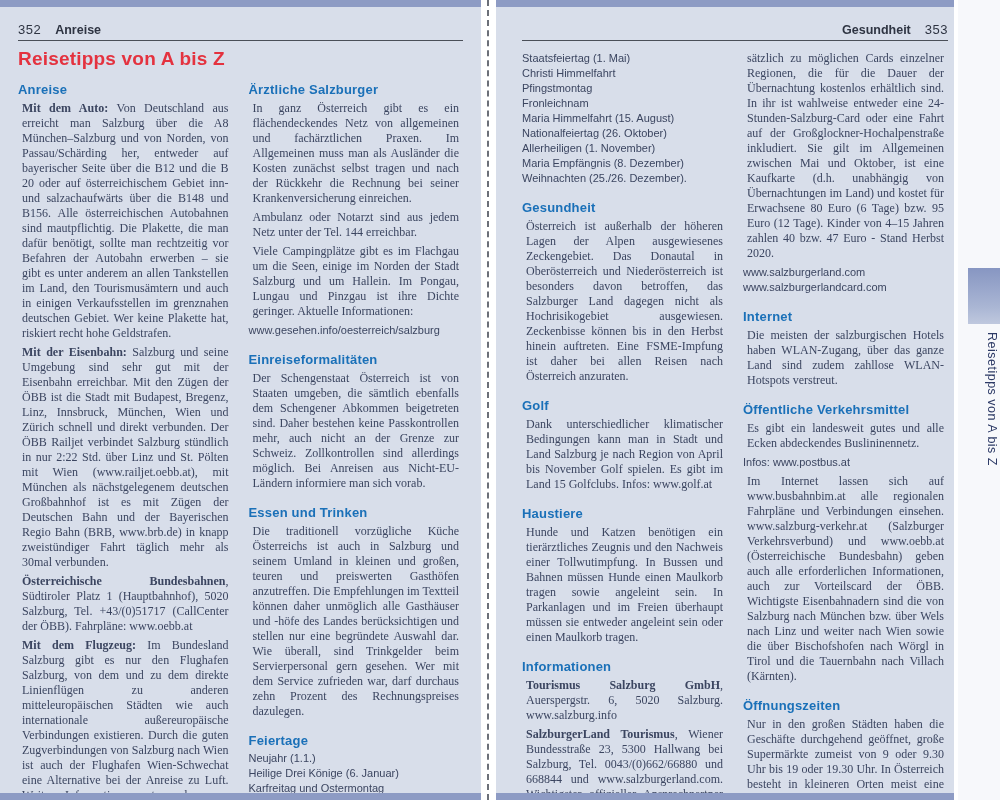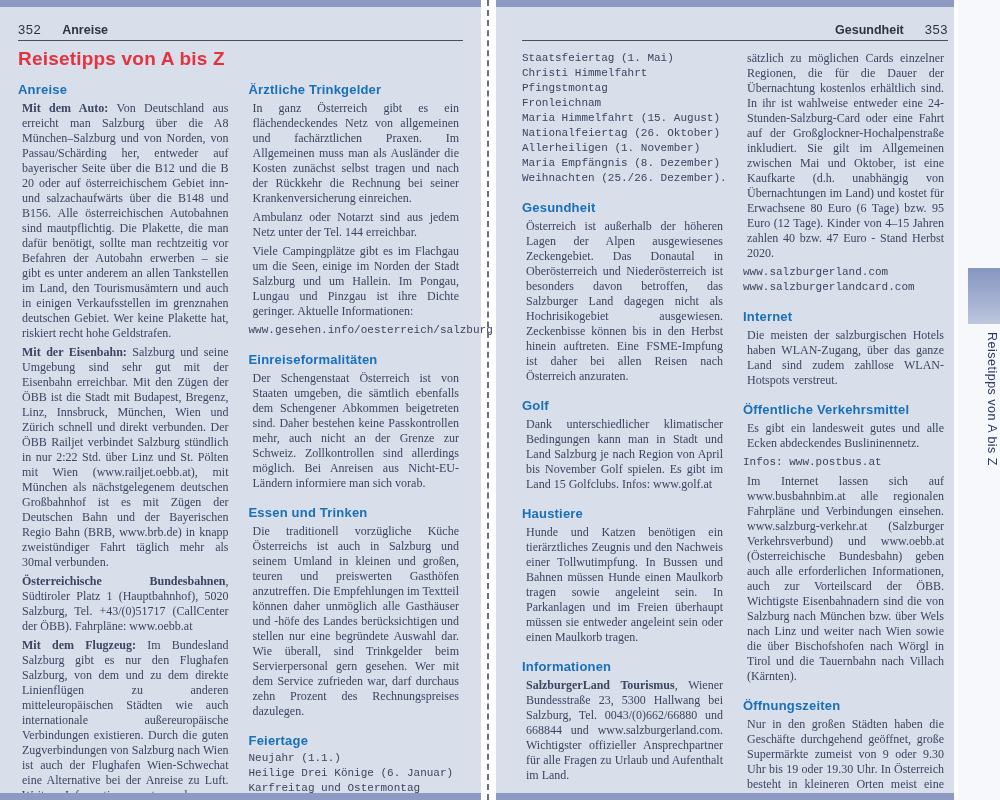--- a/index.html
+++ b/index.html
@@ -12,21 +12,21 @@
   .page{position:absolute;top:0;height:800px;background:#d8deea;}
   .page-left{left:0;width:481px;}
   .page-right{left:496px;width:458px;}
   .edge-bar{position:absolute;left:0;width:100%;height:7px;background:#8d9bc4;}
   .edge-bar.top{top:0;}
   .edge-bar.bottom{bottom:0;}
   .page-inner{position:relative;padding:22px 18px 0 18px;}
   .page-right .page-inner{padding:22px 6px 0 26px;}
 
   .running-head{
-    display:flex;align-items:baseline;gap:21px;
+    display:flex;align-items:baseline;gap:14px;
     border-bottom:1.5px solid #4a4f58;
     padding-bottom:3px;margin-bottom:5px;
     color:#2e3442;
   }
   .running-head.right{justify-content:flex-end;}
   .folio{font-size:13px;letter-spacing:0.5px;}
   .running-section{font-size:12.5px;font-weight:bold;}
 
   .chapter-title{
     color:#e4323f;font-size:19px;font-weight:bold;
@@ -40,21 +40,21 @@
   .col-heading{
     font-size:13px;font-weight:bold;color:#1a70b8;
     margin:14px 0 3px 0;letter-spacing:0.2px;
   }
   .para{
     font-size:12px;line-height:15px;color:#3b4560;
     text-align:justify;margin:4px;
     -webkit-hyphens:auto;hyphens:auto;font-family:Liberation Serif, serif;
   }
   .line{
-    font-size:11px;line-height:15px;color:#3b4560;margin:0;font-family:Liberation Mono, monospace;
+    font-size:11px;line-height:15px;color:#3b4560;margin:0;
   }
   .b{font-weight:bold;}
 
   .center-divider{
     position:absolute;left:487px;top:0;height:800px;width:0;
     border-left:2px dashed #6b6f78;
   }
   .right-strip{
     position:absolute;left:958px;top:0;width:42px;height:800px;
     background:#f7f8fb;
@@ -83,21 +83,21 @@
     <h1 class="chapter-title">Reisetipps von A bis Z</h1>
     <div class="cols">
       <div class="col">
           <h3 class="col-heading">Anreise</h3>
           <p class="para"><span class="b">Mit dem Auto: </span><span>Von Deutschland aus erreicht man Salzburg über die A8 München–Salzburg und von Norden, von Passau/Schärding her, entweder auf bayerischer Seite über die B12 und die B 20 oder auf österreichischem Gebiet inn- und salzachaufwärts über die B148 und B156. Alle österreichischen Autobahnen sind mautpflichtig. Die Plakette, die man dafür benötigt, sollte man rechtzeitig vor Befahren der Autobahn erwerben – sie gibt es unter anderem an allen Tankstellen im Land, den Tourismusämtern und auch in einigen Verkaufsstellen im grenznahen deutschen Gebiet. Wer keine Plakette hat, riskiert recht hohe Geldstrafen.</span></p>
           <p class="para"><span class="b">Mit der Eisenbahn: </span><span>Salzburg und seine Umgebung sind sehr gut mit der Eisenbahn erreichbar. Mit den Zügen der ÖBB ist die Stadt mit Budapest, Bregenz, Linz, Innsbruck, München, Wien und Zürich schnell und direkt verbunden. Der ÖBB Railjet verbindet Salzburg stündlich in nur 2:22 Std. über Linz und St. Pölten mit Wien (www.railjet.oebb.at), mit München als nächstgelegenem deutschen Großbahnhof ist es mit Zügen der Deutschen Bahn und der Bayerischen Regio Bahn (BRB, www.brb.de) in knapp zweistündiger Fahrt täglich mehr als 30mal verbunden.</span></p>
           <p class="para"><span class="b">Österreichische Bundesbahnen</span><span>, Südtiroler Platz 1 (Hauptbahnhof), 5020 Salzburg, Tel. +43/(0)51717 (CallCenter der ÖBB). Fahrpläne: www.oebb.at</span></p>
           <p class="para"><span class="b">Mit dem Flugzeug: </span><span>Im Bundesland Salzburg gibt es nur den Flughafen Salzburg, von dem und zu dem direkte Linienflügen zu anderen mitteleuropäischen Städten wie auch internationale außereuropäische Verbindungen existieren. Durch die guten Zugverbindungen von Salzburg nach Wien ist auch der Flughafen Wien-Schwechat eine Alternative bei der Anreise zu Luft. Weitere Informationen unter anderem zu Chartermaschinen unter www.salzburg-airport.com</span></p>
         </div>
       <div class="col">
-          <h3 class="col-heading">Ärztliche Trinkgelder</h3>
+          <h3 class="col-heading">Ärztliche Salzburger</h3>
           <p class="para"><span>In ganz Österreich gibt es ein flächendeckendes Netz von allgemeinen und fachärztlichen Praxen. Im Allgemeinen muss man als Ausländer die Kosten zunächst selbst tragen und nach der Rückkehr die Rechnung bei seiner Krankenversicherung einreichen.</span></p>
           <p class="para"><span>Ambulanz oder Notarzt sind aus jedem Netz unter der Tel. 144 erreichbar.</span></p>
           <p class="para"><span>Viele Campingplätze gibt es im Flachgau um die Seen, einige im Norden der Stadt Salzburg und um Hallein. Im Pongau, Lungau und Pinzgau ist ihre Dichte geringer. Aktuelle Informationen:</span></p>
           <div class="line">www.gesehen.info/oesterreich/salzburg</div>
           <h3 class="col-heading">Einreiseformalitäten</h3>
           <p class="para"><span>Der Schengenstaat Österreich ist von Staaten umgeben, die sämtlich ebenfalls dem Schengener Abkommen beigetreten sind. Daher bestehen keine Passkontrollen mehr, auch nicht an der Grenze zur Schweiz. Zollkontrollen sind allerdings möglich. Bei Anreisen aus Nicht-EU-Ländern informiere man sich vorab.</span></p>
           <h3 class="col-heading">Essen und Trinken</h3>
           <p class="para"><span>Die traditionell vorzügliche Küche Österreichs ist auch in Salzburg und seinem Umland in kleinen und großen, teuren und preiswerten Gasthöfen anzutreffen. Die Empfehlungen im Textteil können daher unmöglich alle Gasthäuser und -höfe des Landes berücksichtigen und stellen nur eine begründete Auswahl dar. Wie überall, sind Trinkgelder beim Servierpersonal gern gesehen. Wer mit dem Service zufrieden war, darf durchaus zehn Prozent des Rechnungspreises dazulegen.</span></p>
           <h3 class="col-heading">Feiertage</h3>
           <div class="line">Neujahr (1.1.)</div>
@@ -129,20 +129,21 @@
           <div class="line">Allerheiligen (1. November)</div>
           <div class="line">Maria Empfängnis (8. Dezember)</div>
           <div class="line">Weihnachten (25./26. Dezember).</div>
           <h3 class="col-heading">Gesundheit</h3>
           <p class="para"><span>Österreich ist außerhalb der höheren Lagen der Alpen ausgewiesenes Zeckengebiet. Das Donautal in Oberösterreich und Niederösterreich ist besonders davon betroffen, das Salzburger Land dagegen nicht als Hochrisikogebiet ausgewiesen. Zeckenbisse können bis in den Herbst hinein auftreten. Eine FSME-Impfung ist daher bei allen Reisen nach Österreich anzuraten.</span></p>
           <h3 class="col-heading">Golf</h3>
           <p class="para"><span>Dank unterschiedlicher klimatischer Bedingungen kann man in Stadt und Land Salzburg je nach Region von April bis November Golf spielen. Es gibt im Land 15 Golfclubs. Infos: www.golf.at</span></p>
           <h3 class="col-heading">Haustiere</h3>
           <p class="para"><span>Hunde und Katzen benötigen ein tierärztliches Zeugnis und den Nachweis einer Tollwutimpfung. In Bussen und Bahnen müssen Hunde einen Maulkorb tragen sowie angeleint sein. In Parkanlagen und im Freien überhaupt müssen sie entweder angeleint sein oder einen Maulkorb tragen.</span></p>
           <h3 class="col-heading">Informationen</h3>
+          <p class="para"><span class="b">Tourismus Salzburg GmbH</span><span>, Auerspergstr. 6, 5020 Salzburg. www.salzburg.info</span></p>
           <p class="para"><span class="b">SalzburgerLand Tourismus</span><span>, Wiener Bundesstraße 23, 5300 Hallwang bei Salzburg, Tel. 0043/(0)662/66880 und 668844 und www.salzburgerland.com. Wichtigster offizieller Ansprechpartner für alle Fragen zu Urlaub und Aufenthalt im Land.</span></p>
         </div>
       <div class="col">
           <p class="para"><span>sätzlich zu möglichen Cards einzelner Regionen, die für die Dauer der Übernachtung kostenlos erhältlich sind. In ihr ist wahlweise entweder eine 24-Stunden-Salzburg-Card oder eine Fahrt auf der Großglockner-Hochalpenstraße inkludiert. Sie gilt im Allgemeinen zwischen Mai und Oktober, ist eine Kaufkarte (d.h. unabhängig von Übernachtungen im Land) und kostet für Erwachsene 80 Euro (6 Tage) bzw. 95 Euro (12 Tage). Kinder von 4–15 Jahren zahlen 40 bzw. 47 Euro - Stand Herbst 2020.</span></p>
           <div class="line">www.salzburgerland.com</div>
           <div class="line">www.salzburgerlandcard.com</div>
           <h3 class="col-heading">Internet</h3>
           <p class="para"><span>Die meisten der salzburgischen Hotels haben WLAN-Zugang, über das ganze Land sind zudem zahllose WLAN-Hotspots verstreut.</span></p>
           <h3 class="col-heading">Öffentliche Verkehrsmittel</h3>
           <p class="para"><span>Es gibt ein landesweit gutes und alle Ecken abdeckendes Buslininennetz.</span></p>

